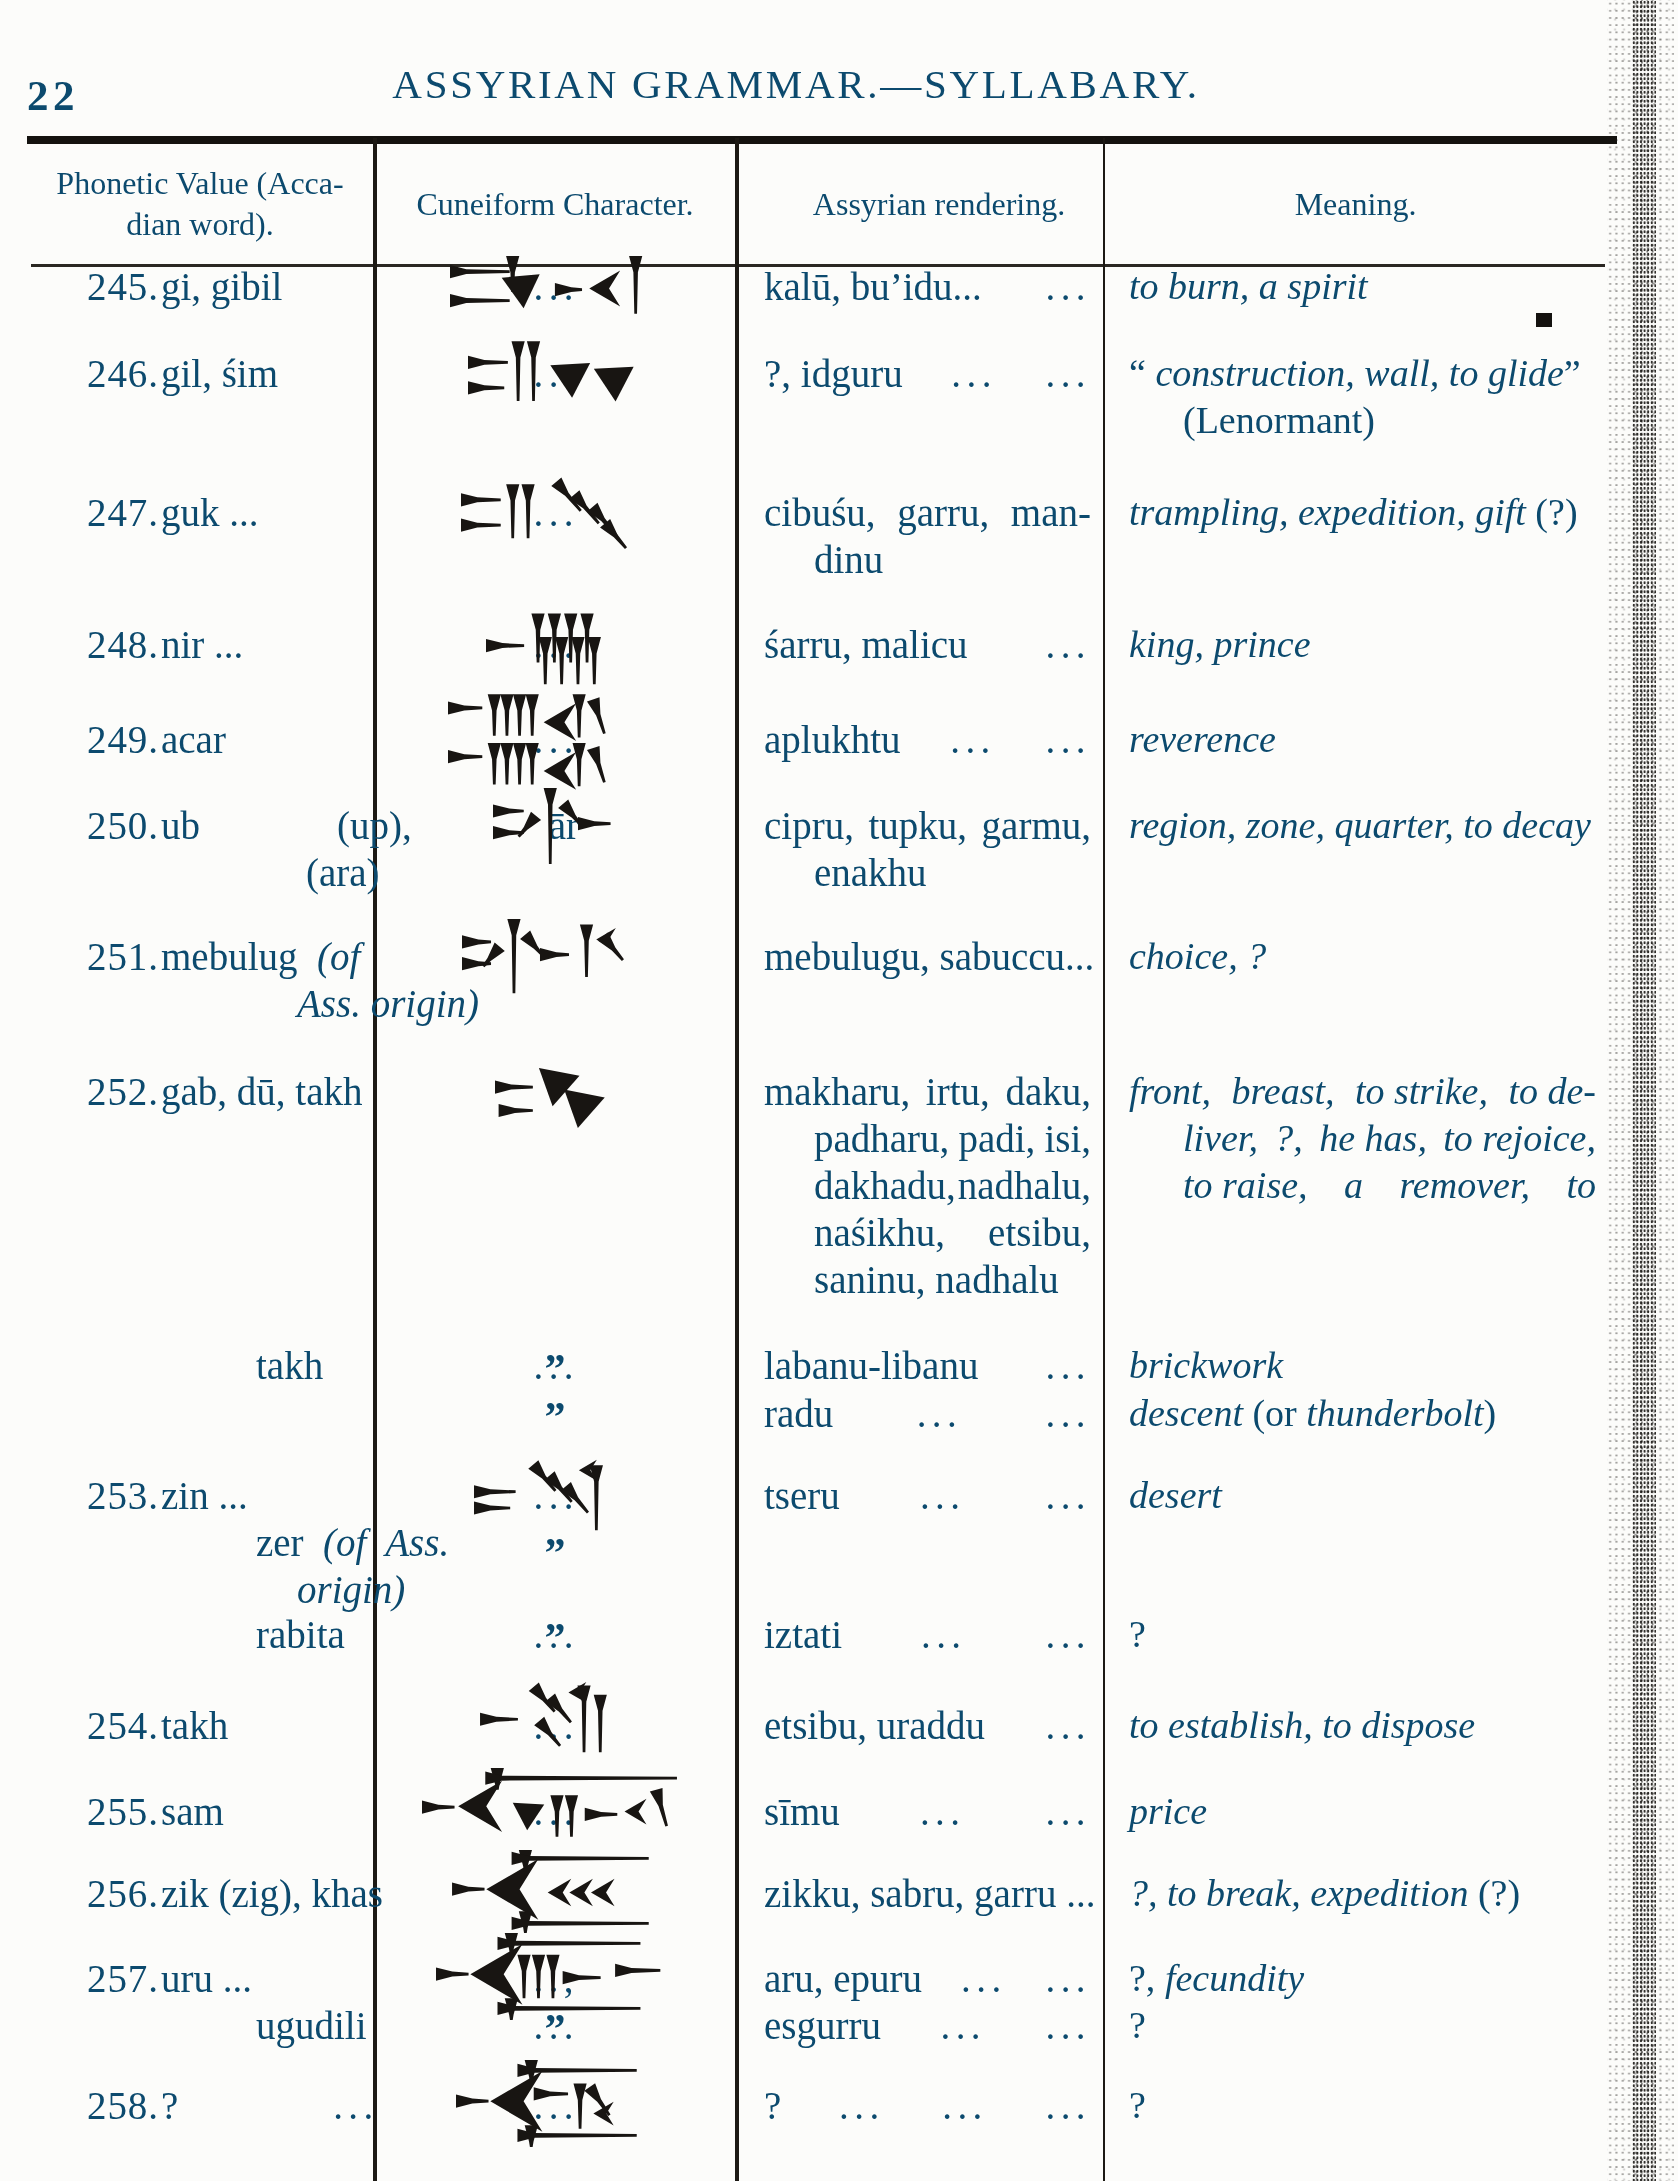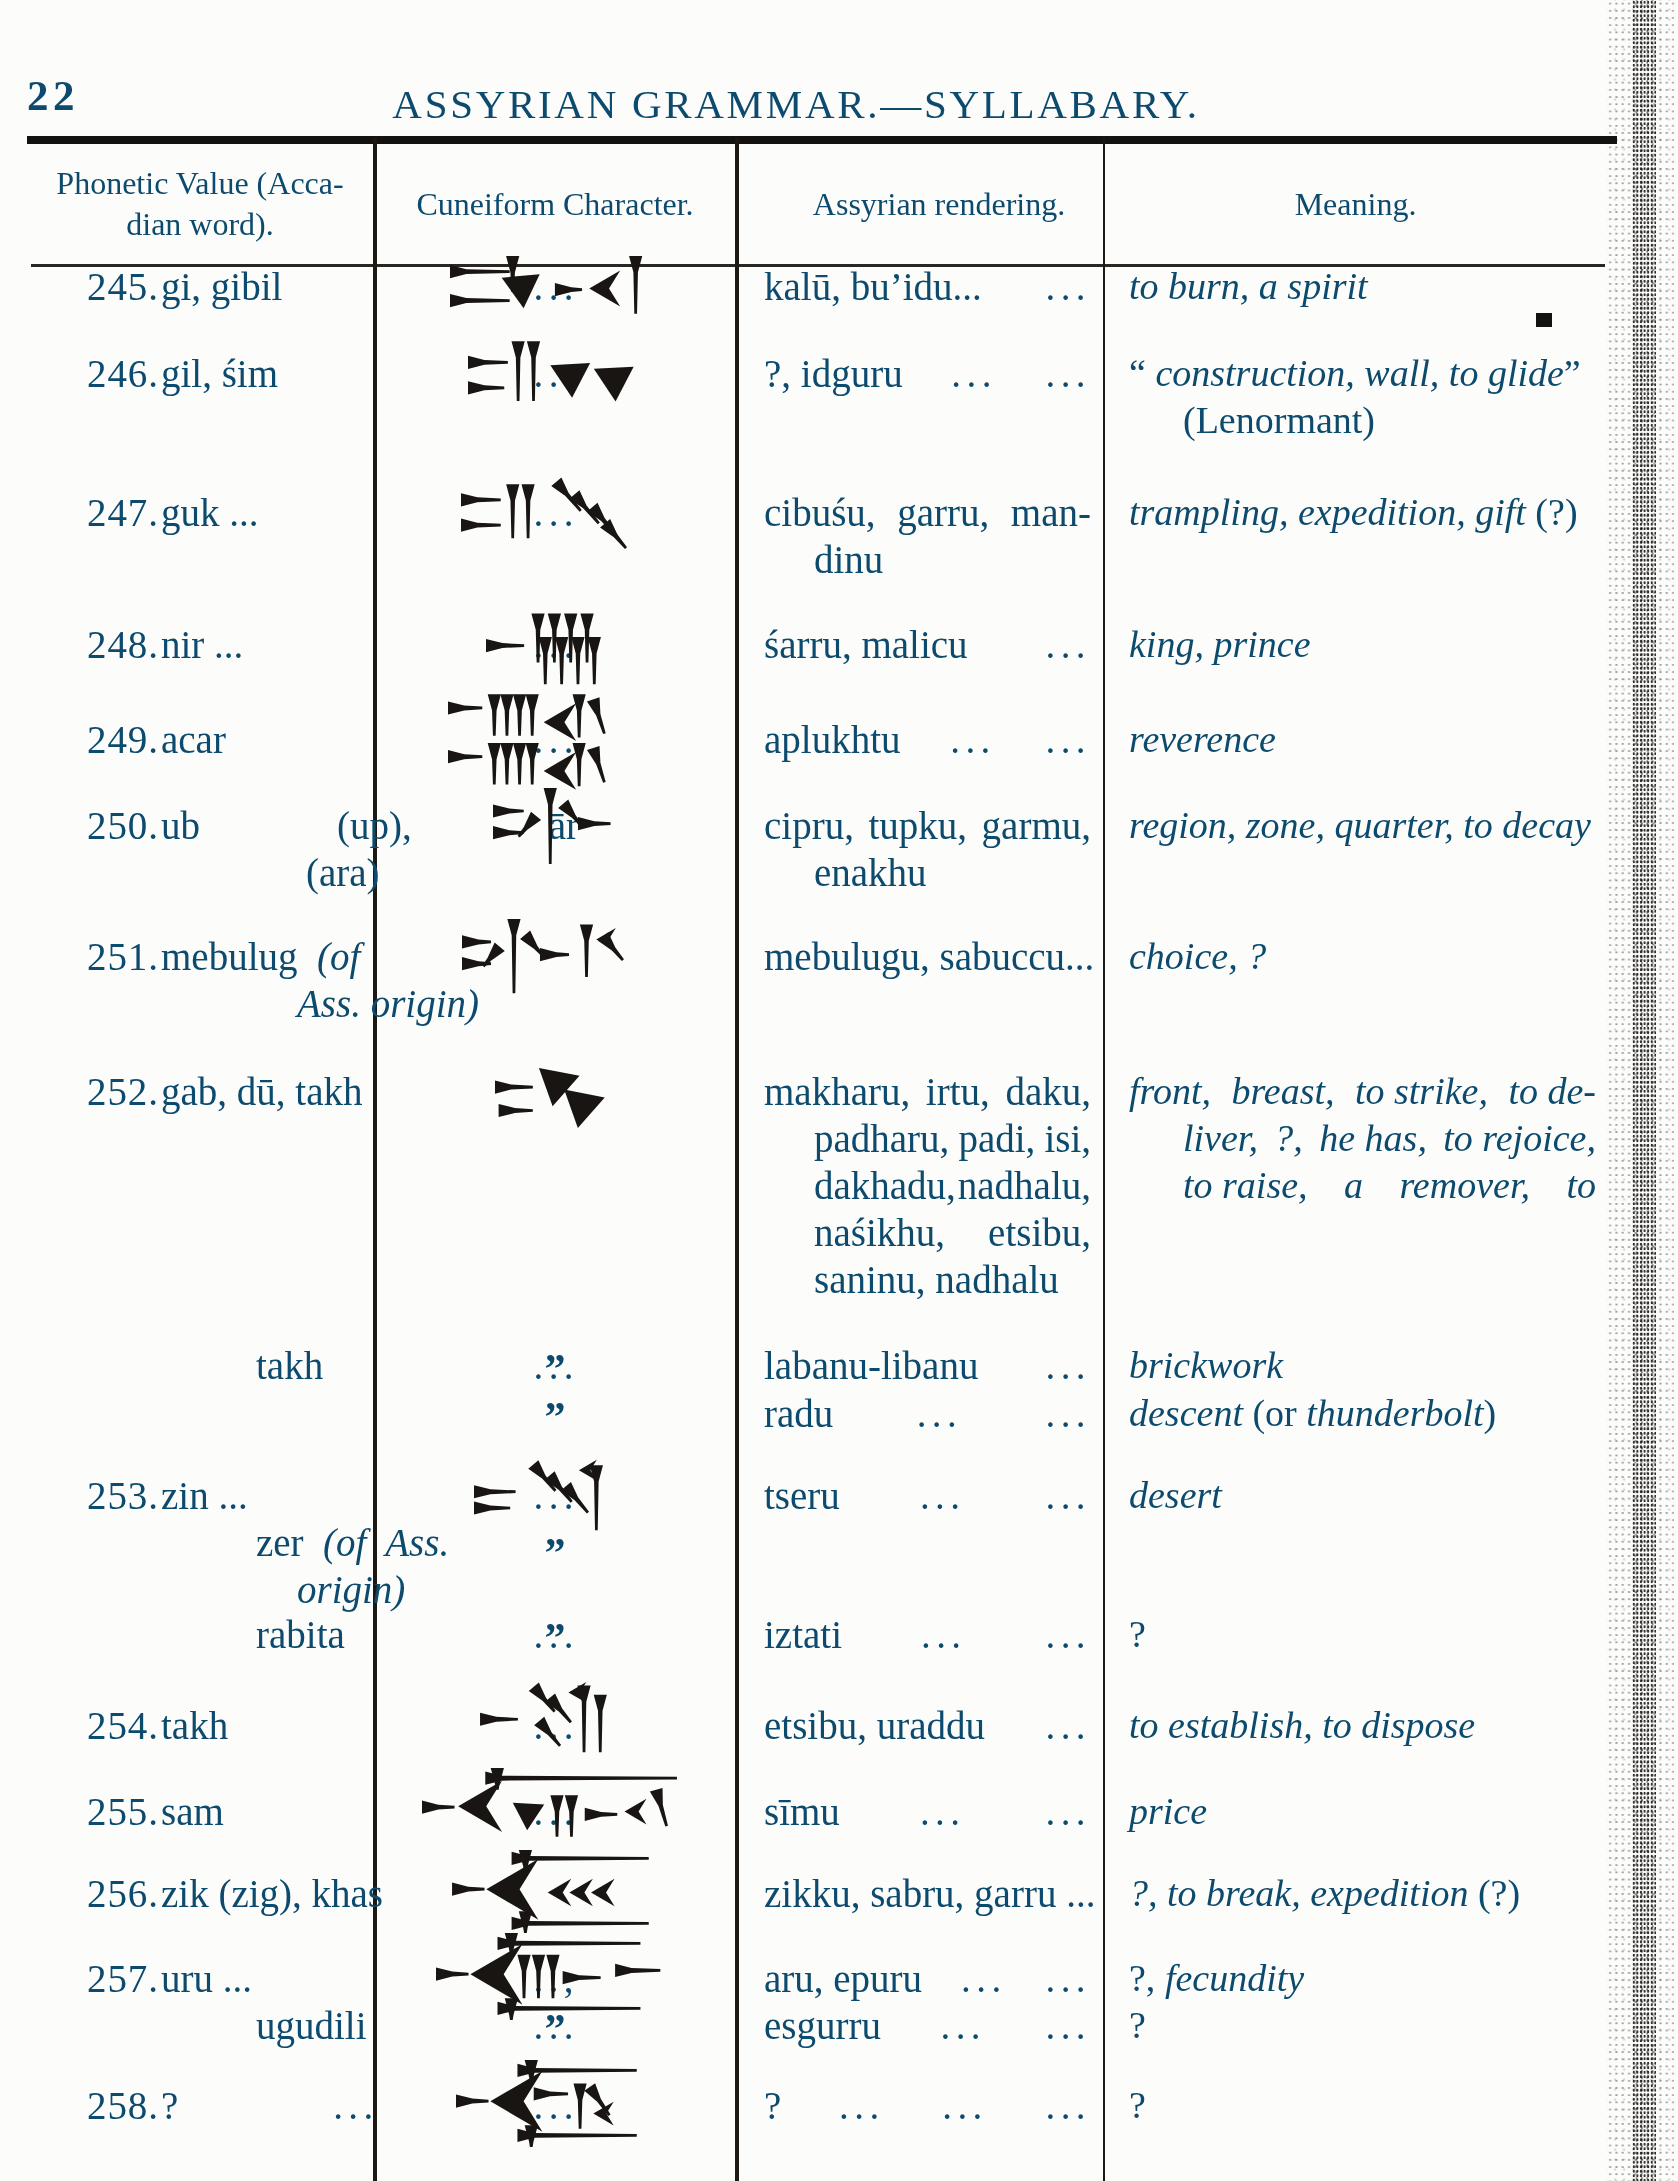--- a/index.html
+++ b/index.html
@@ -1,19 +1,19 @@
 <!DOCTYPE html>
 <html style="font-size:14.5px"><head>
 <meta charset="utf-8">
 <style>
   html,body{margin:0;padding:0;background:#d8d6d0;}
   .page{position:relative;width:1679px;height:2182px;background:#fcfcfa;
         font-family:"Liberation Serif","DejaVu Serif",serif;color:#0c4a6e;overflow:hidden;}
   .pageno{position:absolute;left:27px;top:71px;font-size:43px;letter-spacing:4.5px;font-weight:bold;}
-  .title{position:absolute;left:0;top:80px;width:1592px;text-align:center;
+  .title{position:absolute;left:0;top:60px;width:1592px;text-align:center;
          font-size:41px;letter-spacing:2.7px;white-space:nowrap;}
   .rule-top{position:absolute;left:27px;top:136px;width:1590px;height:8.1px;background:#14120f;}
   .rule-head{position:absolute;left:31px;top:264px;width:1574px;height:2.7px;background:#2a2722;}
   .vline{position:absolute;top:138px;bottom:0;background:#1c1914;}
   .v1{left:373px;width:3.6px;} .v2{left:735px;width:3.6px;} .v3{left:1103px;width:1.8px;}
   .hdr{position:absolute;top:147px;height:114px;display:flex;flex-direction:column;
        justify-content:center;text-align:center;font-size:32px;line-height:41px;}
   .row{position:absolute;left:0;width:1679px;}
   .cell{position:absolute;font-size:39px;line-height:47px;}
   .c-num{left:87px;width:78px;letter-spacing:0.9px;}

